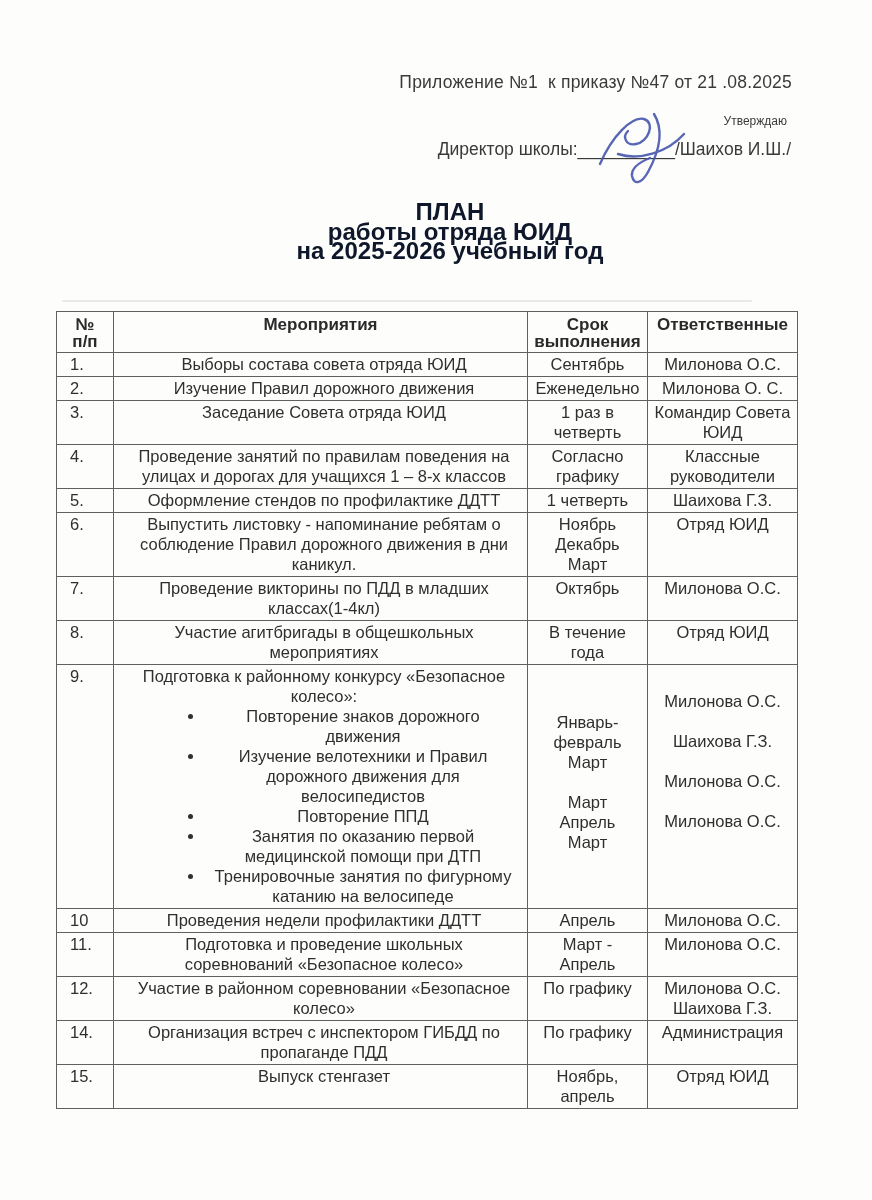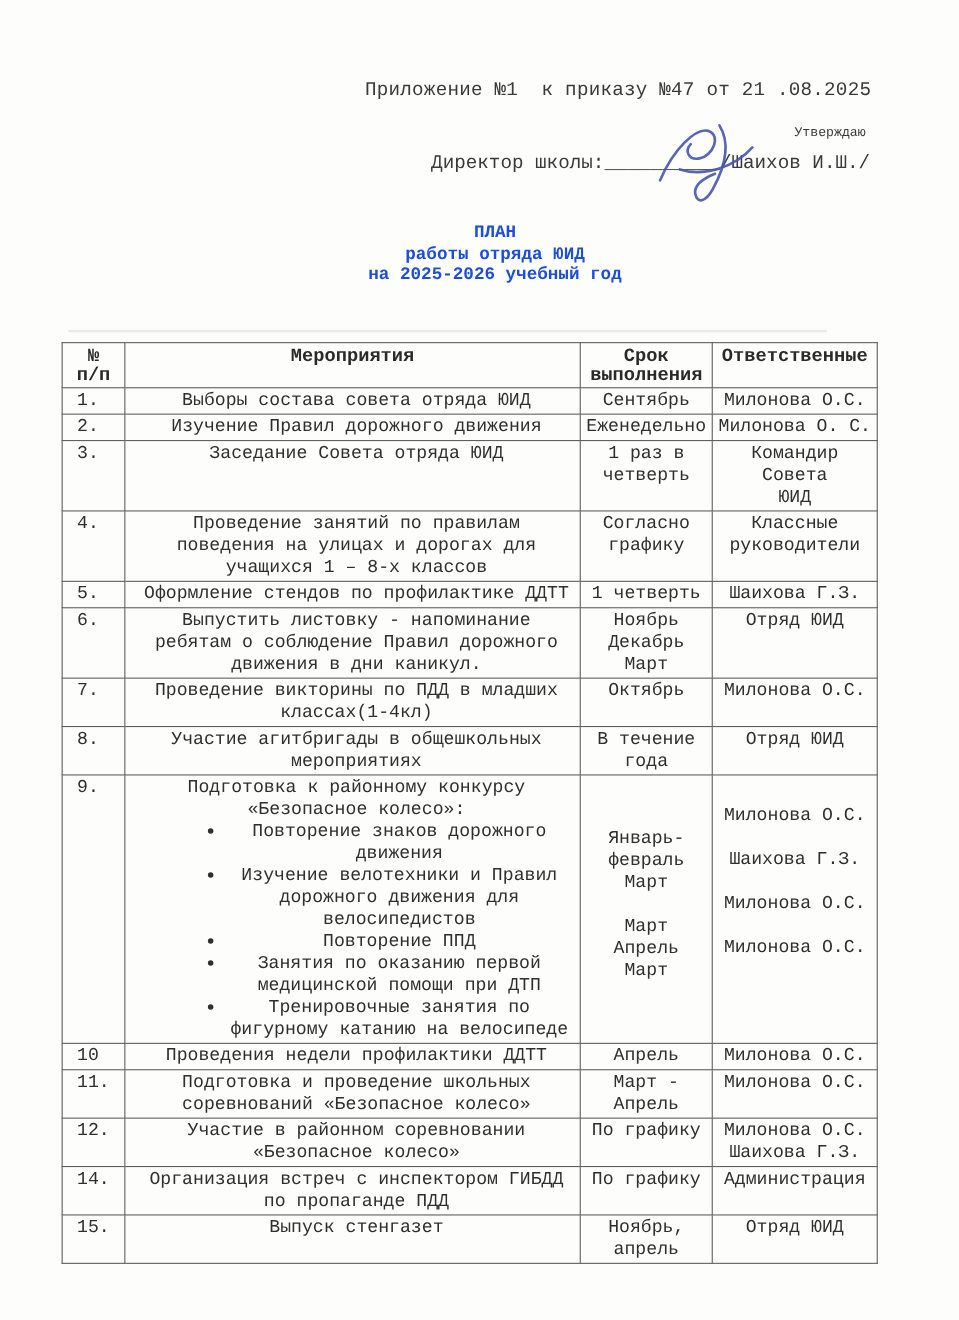--- a/index.html
+++ b/index.html
@@ -1,37 +1,37 @@
 <!DOCTYPE html>
 <html lang="ru"><head>
 <meta charset="utf-8">
 <style>
   html,body { margin:0; padding:0; background:#ffffff; }
   .page {
     position:relative; width:872px; height:1200px;
     background:#fdfdfc; overflow:hidden;
-    font-family:Liberation Mono, monospace; color:#333;
+    font-family:Liberation Sans, sans-serif; color:#333;
   }
   .appendix {
     position:absolute; top:72px; right:80px;
     font-size:17.5px; white-space:pre; letter-spacing:.2px; color:#3a3a3a;
   }
   .approve-word {
     position:absolute; top:114px; right:85px; font-size:12px; color:#3a3a3a;
   }
   .director-line {
     position:absolute; top:139px; right:81px; font-size:17.5px; white-space:pre; color:#3a3a3a;
   }
   .signature-svg {
     position:absolute; left:592px; top:106px; width:122px; height:88px;
   }
   .title-block {
     position:absolute; top:202px; left:28px; width:844px;
-    text-align:center; font-weight:bold; font-size:16px; line-height:19.5px;
-    color:#1d4ed8;
+    text-align:center; font-weight:bold; font-size:24px; line-height:19.5px;
+    color:#0f172a;
   }
   .scan-smudge {
     position:absolute; top:300px; left:62px; width:690px; height:2px;
     background:#cfcfcf; opacity:.45; border-radius:1px;
   }
   table.plan {
     position:absolute; top:311px; left:56px; width:741px;
     border-collapse:collapse; table-layout:fixed;
     font-size:16.5px; color:#2f2f2f;
   }

